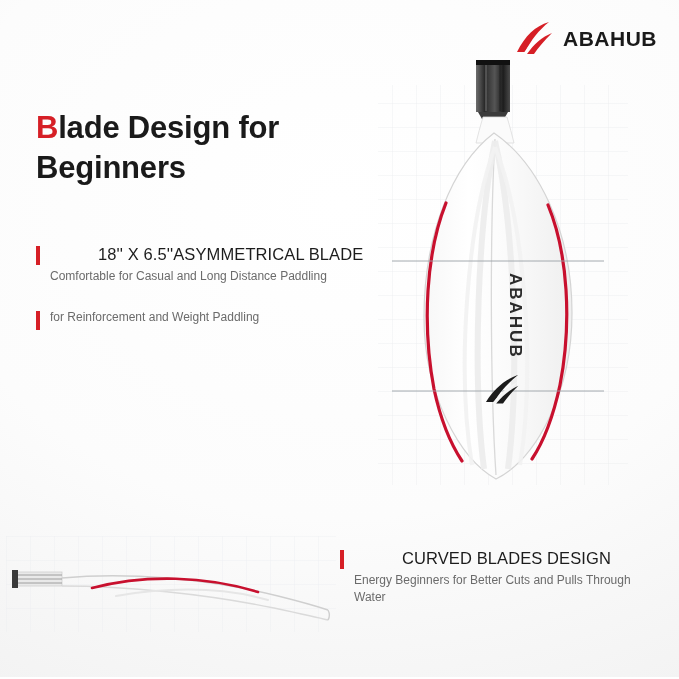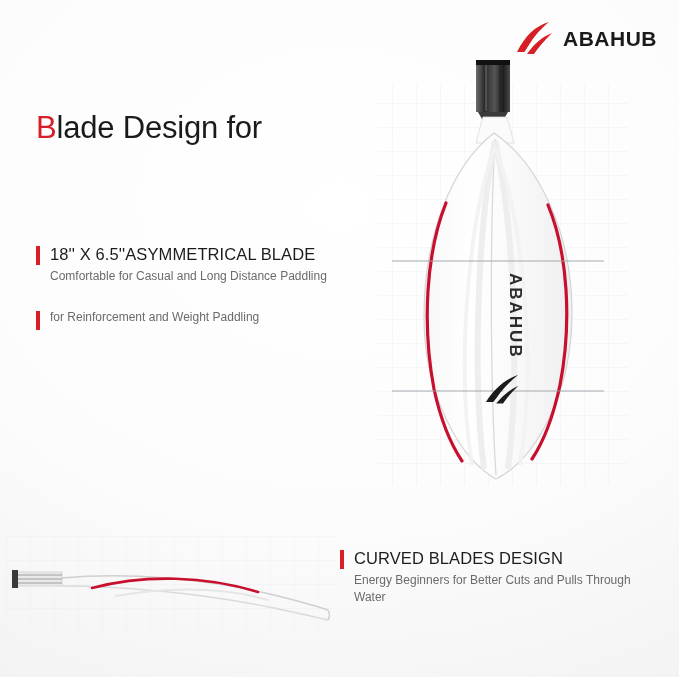--- a/index.html
+++ b/index.html
@@ -44,21 +44,21 @@
     color: #1a1a1a;
   }
 
   
   .headline {
     position: absolute;
     left: 36px;
     top: 108px;
     width: 330px;
     font-size: 31px;
-    font-weight: normal;
+    font-weight: bold;
     line-height: 1.28;
     color: #1a1a1a;
     letter-spacing: -0.2px;
   }
   .headline .accent {
     color: #d61f26;
   }
 
   
   .features {
@@ -80,20 +80,21 @@
     width: 4px;
     height: 19px;
     background: #d61f26;
   }
   .feature-title {
     font-size: 16.5px;
     color: #1c1c1c;
     letter-spacing: 0.1px;
     line-height: 1.25;
     margin-bottom: 3px;
+    margin-left: 48px;
   }
   .feature-desc {
     font-size: 12px;
     color: #6b6b6b;
     line-height: 1.42;
   }
 
   
   .feature-bottom {
     position: absolute;
@@ -141,20 +142,21 @@
         <path d="M10 36 C18 24 27 15 38 11 C28 20 21 28 16 36 Z" fill="#ffffff"></path>
         <path d="M14 36 C21 26 29 19 39 15 C31 23 25 30 21 36 Z" fill="#d61f26"></path>
         <path d="M3 37 C13 20 24 10 39 5" stroke="#d61f26" stroke-width="0" fill="none"></path>
       </svg>
     </div>
     <div class="brand-text">ABAHUB</div>
   </div>
 
   <div class="headline">
     <span class="accent">B</span><span>lade Design for</span><br>
+    <span>Beginners</span>
   </div>
 
   <div class="features">
     <div class="feature">
       <div class="feature-title">18'' X 6.5''ASYMMETRICAL BLADE</div>
       <div class="feature-desc">Comfortable for Casual and Long Distance Paddling</div>
     </div>
     <div class="feature">
       <div class="feature-desc">for Reinforcement and Weight Paddling</div>
     </div>

